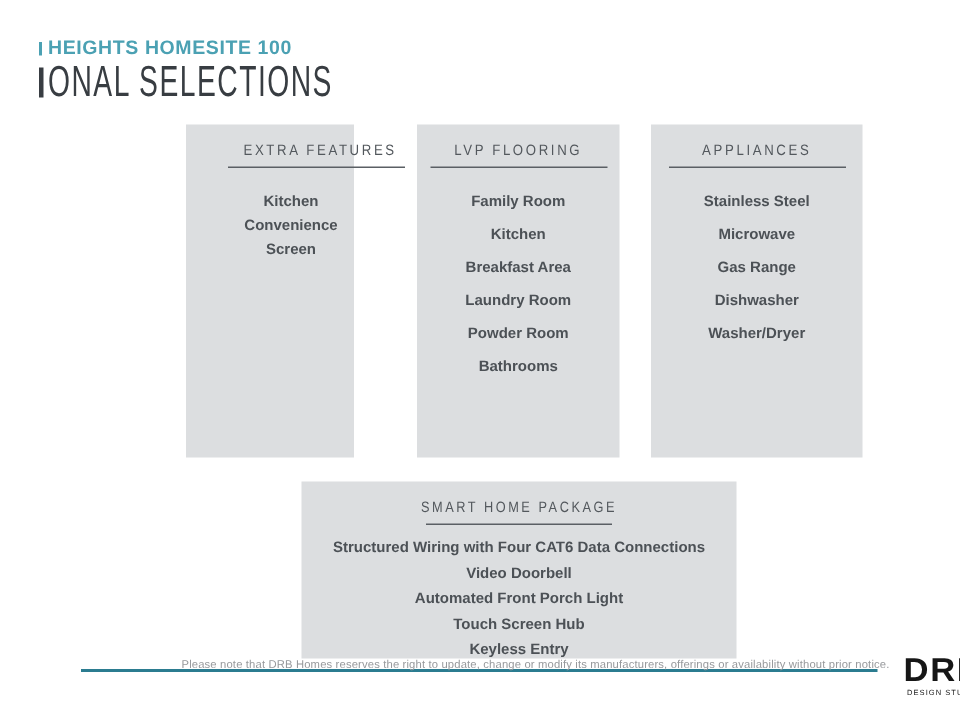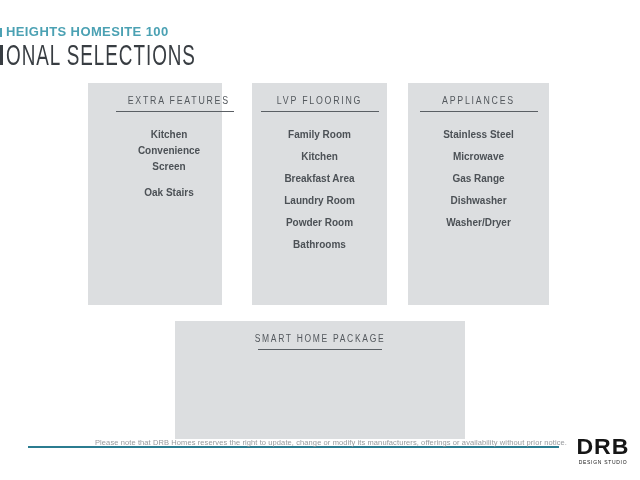--- a/index.html
+++ b/index.html
@@ -15,41 +15,41 @@
   }
   * { box-sizing: border-box; }
   html, body { margin: 0; padding: 0; }
   body {
     width: 640px; height: 480px;
     background: #ffffff;
     font-family: "Liberation Sans", sans-serif;
     position: relative;
     overflow: hidden;
   }
-  .slide { position: absolute; inset: 0; }
+  .slide { position: absolute; inset: 0; margin-left: 26px; }
 
   
   .sliver { position: absolute; left: 0; }
   .sliver-eyebrow { top: 28px; width: 2px; height: 9px; background: var(--accent-teal); }
   .sliver-title { top: 45px; width: 2.5px; height: 20px; background: var(--title-dark); }
   .eyebrow {
     position: absolute; left: 6px; top: 24px;
     font-size: 13px; font-weight: bold; letter-spacing: 0.4px;
     color: var(--accent-teal); white-space: nowrap;
   }
   .title {
     position: absolute; left: 6px; top: 39px; margin: 0;
     font-size: 29px; font-weight: 400; letter-spacing: 1.5px;
     color: var(--title-dark); white-space: nowrap;
     transform: scaleX(0.65); transform-origin: left top;
   }
 
   
   .box { position: absolute; background: var(--box-bg); }
-  .box-1 { left: 88px;  top: 83px; width: 134px; height: 222px; padding-left: 28px; }
+  .box-1 { left: 98px;  top: 83px; width: 112px; height: 222px; padding-left: 28px; }
   .box-2 { left: 252px; top: 83px; width: 135px; height: 222px; }
   .box-3 { left: 408px; top: 83px; width: 141px; height: 222px; }
   .smart { left: 175px; top: 321px; width: 290px; height: 118px; }
 
   .box-header {
     margin: 12px 6px 0; text-align: center;
     font-size: 10px; letter-spacing: 2px; font-weight: 400;
     color: var(--header-gray); white-space: nowrap;
     transform: scaleX(0.88); transform-origin: center top;
   }
@@ -91,21 +91,20 @@
 
   <div class="sliver sliver-title"></div>
   <h1 class="title">ONAL SELECTIONS</h1>
 
   <section class="box box-1 wide-gap">
     <div class="box-header">EXTRA FEATURES</div>
     <div class="box-rule"></div>
     <ul class="box-items">
 
     <li class="box-item">Kitchen Convenience Screen</li>
-        <li class="box-item">Oak Stairs</li>
       </ul>
   </section>
 
   <section class="box box-2">
     <div class="box-header">LVP FLOORING</div>
     <div class="box-rule"></div>
     <ul class="box-items">
 
         <li class="box-item">Family Room</li>
         <li class="box-item">Kitchen</li>
@@ -125,20 +124,28 @@
         <li class="box-item">Microwave</li>
         <li class="box-item">Gas Range</li>
         <li class="box-item">Dishwasher</li>
         <li class="box-item">Washer/Dryer</li>
       </ul>
   </section>
 
   <section class="box smart">
     <div class="box-header">SMART HOME PACKAGE</div>
     <div class="box-rule"></div>
+    <ul class="box-items">
+
+    <li class="box-item">Structured Wiring with Four CAT6 Data Connections</li>
+        <li class="box-item">Video Doorbell</li>
+        <li class="box-item">Automated Front Porch Light</li>
+        <li class="box-item">Touch Screen Hub</li>
+        <li class="box-item">Keyless Entry</li>
+      </ul>
   </section>
 
   <div class="footer-rule"></div>
   <div class="footer-note">Please note that DRB Homes reserves the right to update, change or modify its manufacturers, offerings or availability without prior notice.</div>
 
   <div class="logo">
     <div class="logo-mark">DRB</div>
     <div class="logo-sub">DESIGN STUDIO</div>
   </div>
 

